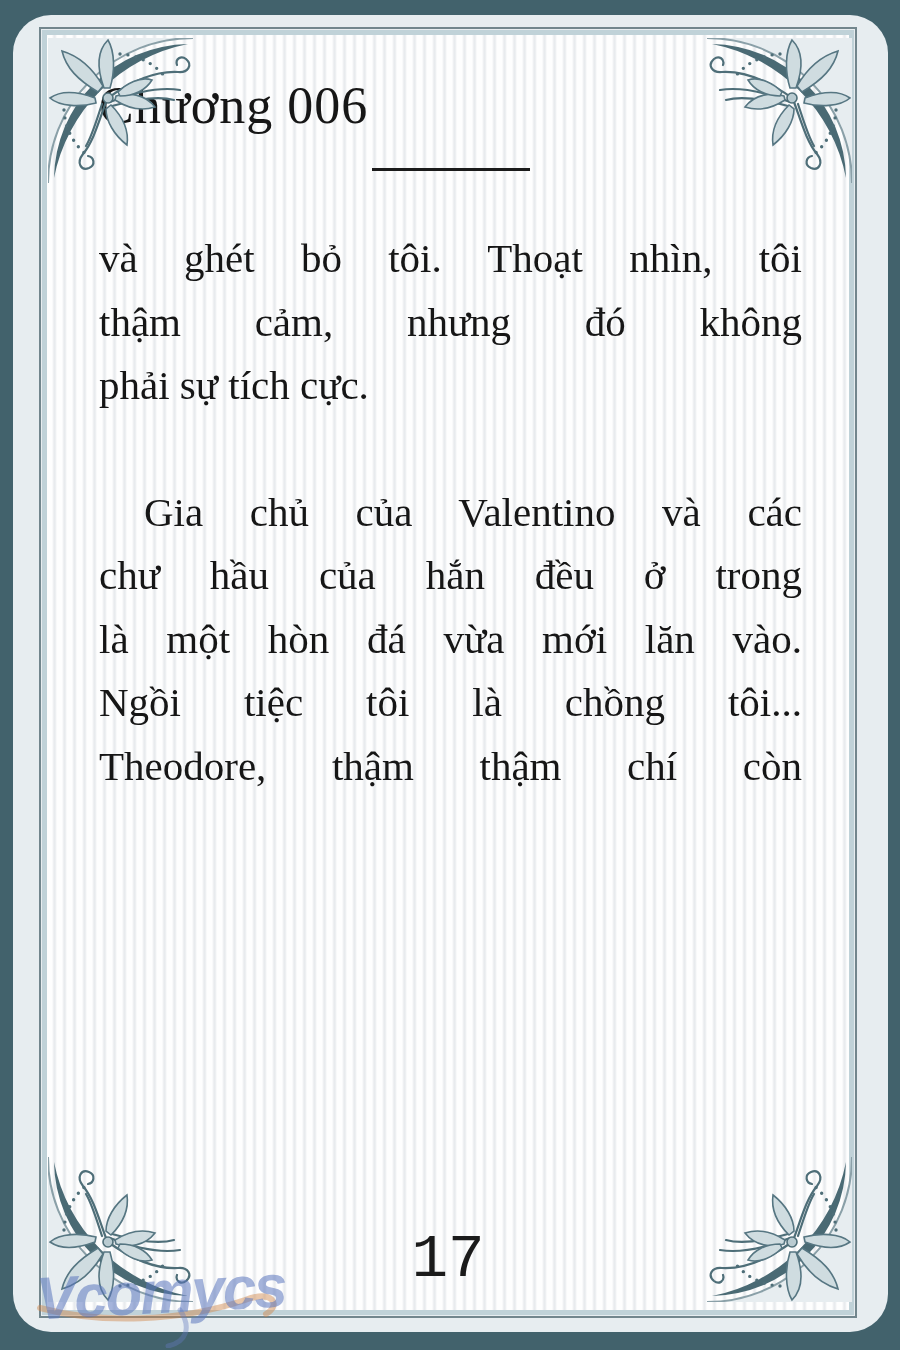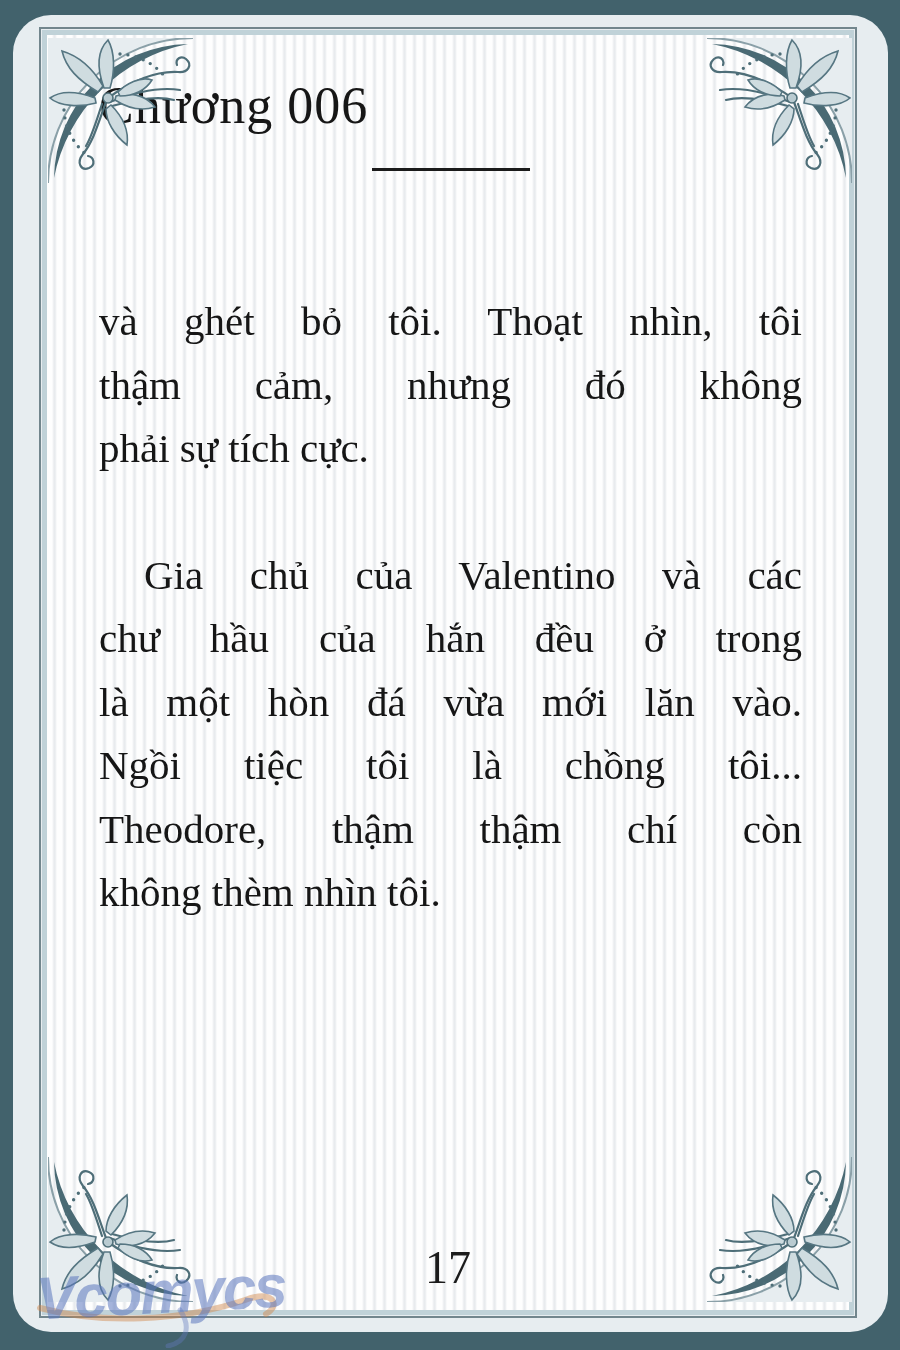--- a/index.html
+++ b/index.html
@@ -30,28 +30,28 @@
         #e9ebee 7px, #e8ebee 8px,
         #fefefe 10px);
     color:#161616;
   }
   .textcol{padding:0 47px 0 52px;}
   .chapter-title{
     margin:42px 0 0 0;font-size:52px;line-height:58px;font-weight:400;
     text-align:left;letter-spacing:1px;
   }
   .divider{width:158px;height:3px;background:#1b1b1b;margin:33px auto 0 auto;}
-  .bodytext{margin-top:119px;font-size:41px;line-height:63.5px;}
+  .bodytext{margin-top:56px;font-size:41px;line-height:63.5px;}
   .para2{margin-top:63px;}
   .line{text-align:justify;text-align-last:justify;}
   .line.last{text-align:right;text-align-last:left;}
   .line.indent{text-indent:45px;}
   .page-number{
     position:absolute;left:0;right:0;bottom:16px;text-align:center;
-    font-size:46px;color:#1b1b1b;
+    font-size:61px;color:#1b1b1b;font-family:Liberation Mono, monospace;
   }
   
   .corner{position:absolute;width:160px;height:160px;pointer-events:none;}
   .corner.tl{left:48px;top:38px;}
   .corner.tr{left:692px;top:38px;transform:scaleX(-1);}
   .corner.bl{left:48px;top:1142px;transform:scaleY(-1);}
   .corner.br{left:692px;top:1142px;transform:scale(-1,-1);}
   
   .watermark{
     position:absolute;left:30px;top:1252px;width:300px;height:96px;
@@ -86,21 +86,20 @@
               <div class="line">và ghét bỏ tôi. Thoạt nhìn, tôi</div>
               <div class="line">thậm cảm, nhưng đó không</div>
               <div class="line last">phải sự tích cực.</div>
             </div>
             <div class="para2">
               <div class="line indent">Gia chủ của Valentino và các</div>
               <div class="line">chư hầu của hắn đều ở trong</div>
               <div class="line">là một hòn đá vừa mới lăn vào.</div>
               <div class="line">Ngồi tiệc tôi là chồng tôi...</div>
               <div class="line">Theodore, thậm thậm chí còn</div>
-              <div class="line last">không thèm nhìn tôi.</div>
             </div>
           </div>
 
         </div>
         <div class="page-number">17</div>
       </div>
     </div>
   </div>
 
   <svg width="0" height="0" style="position:absolute">

